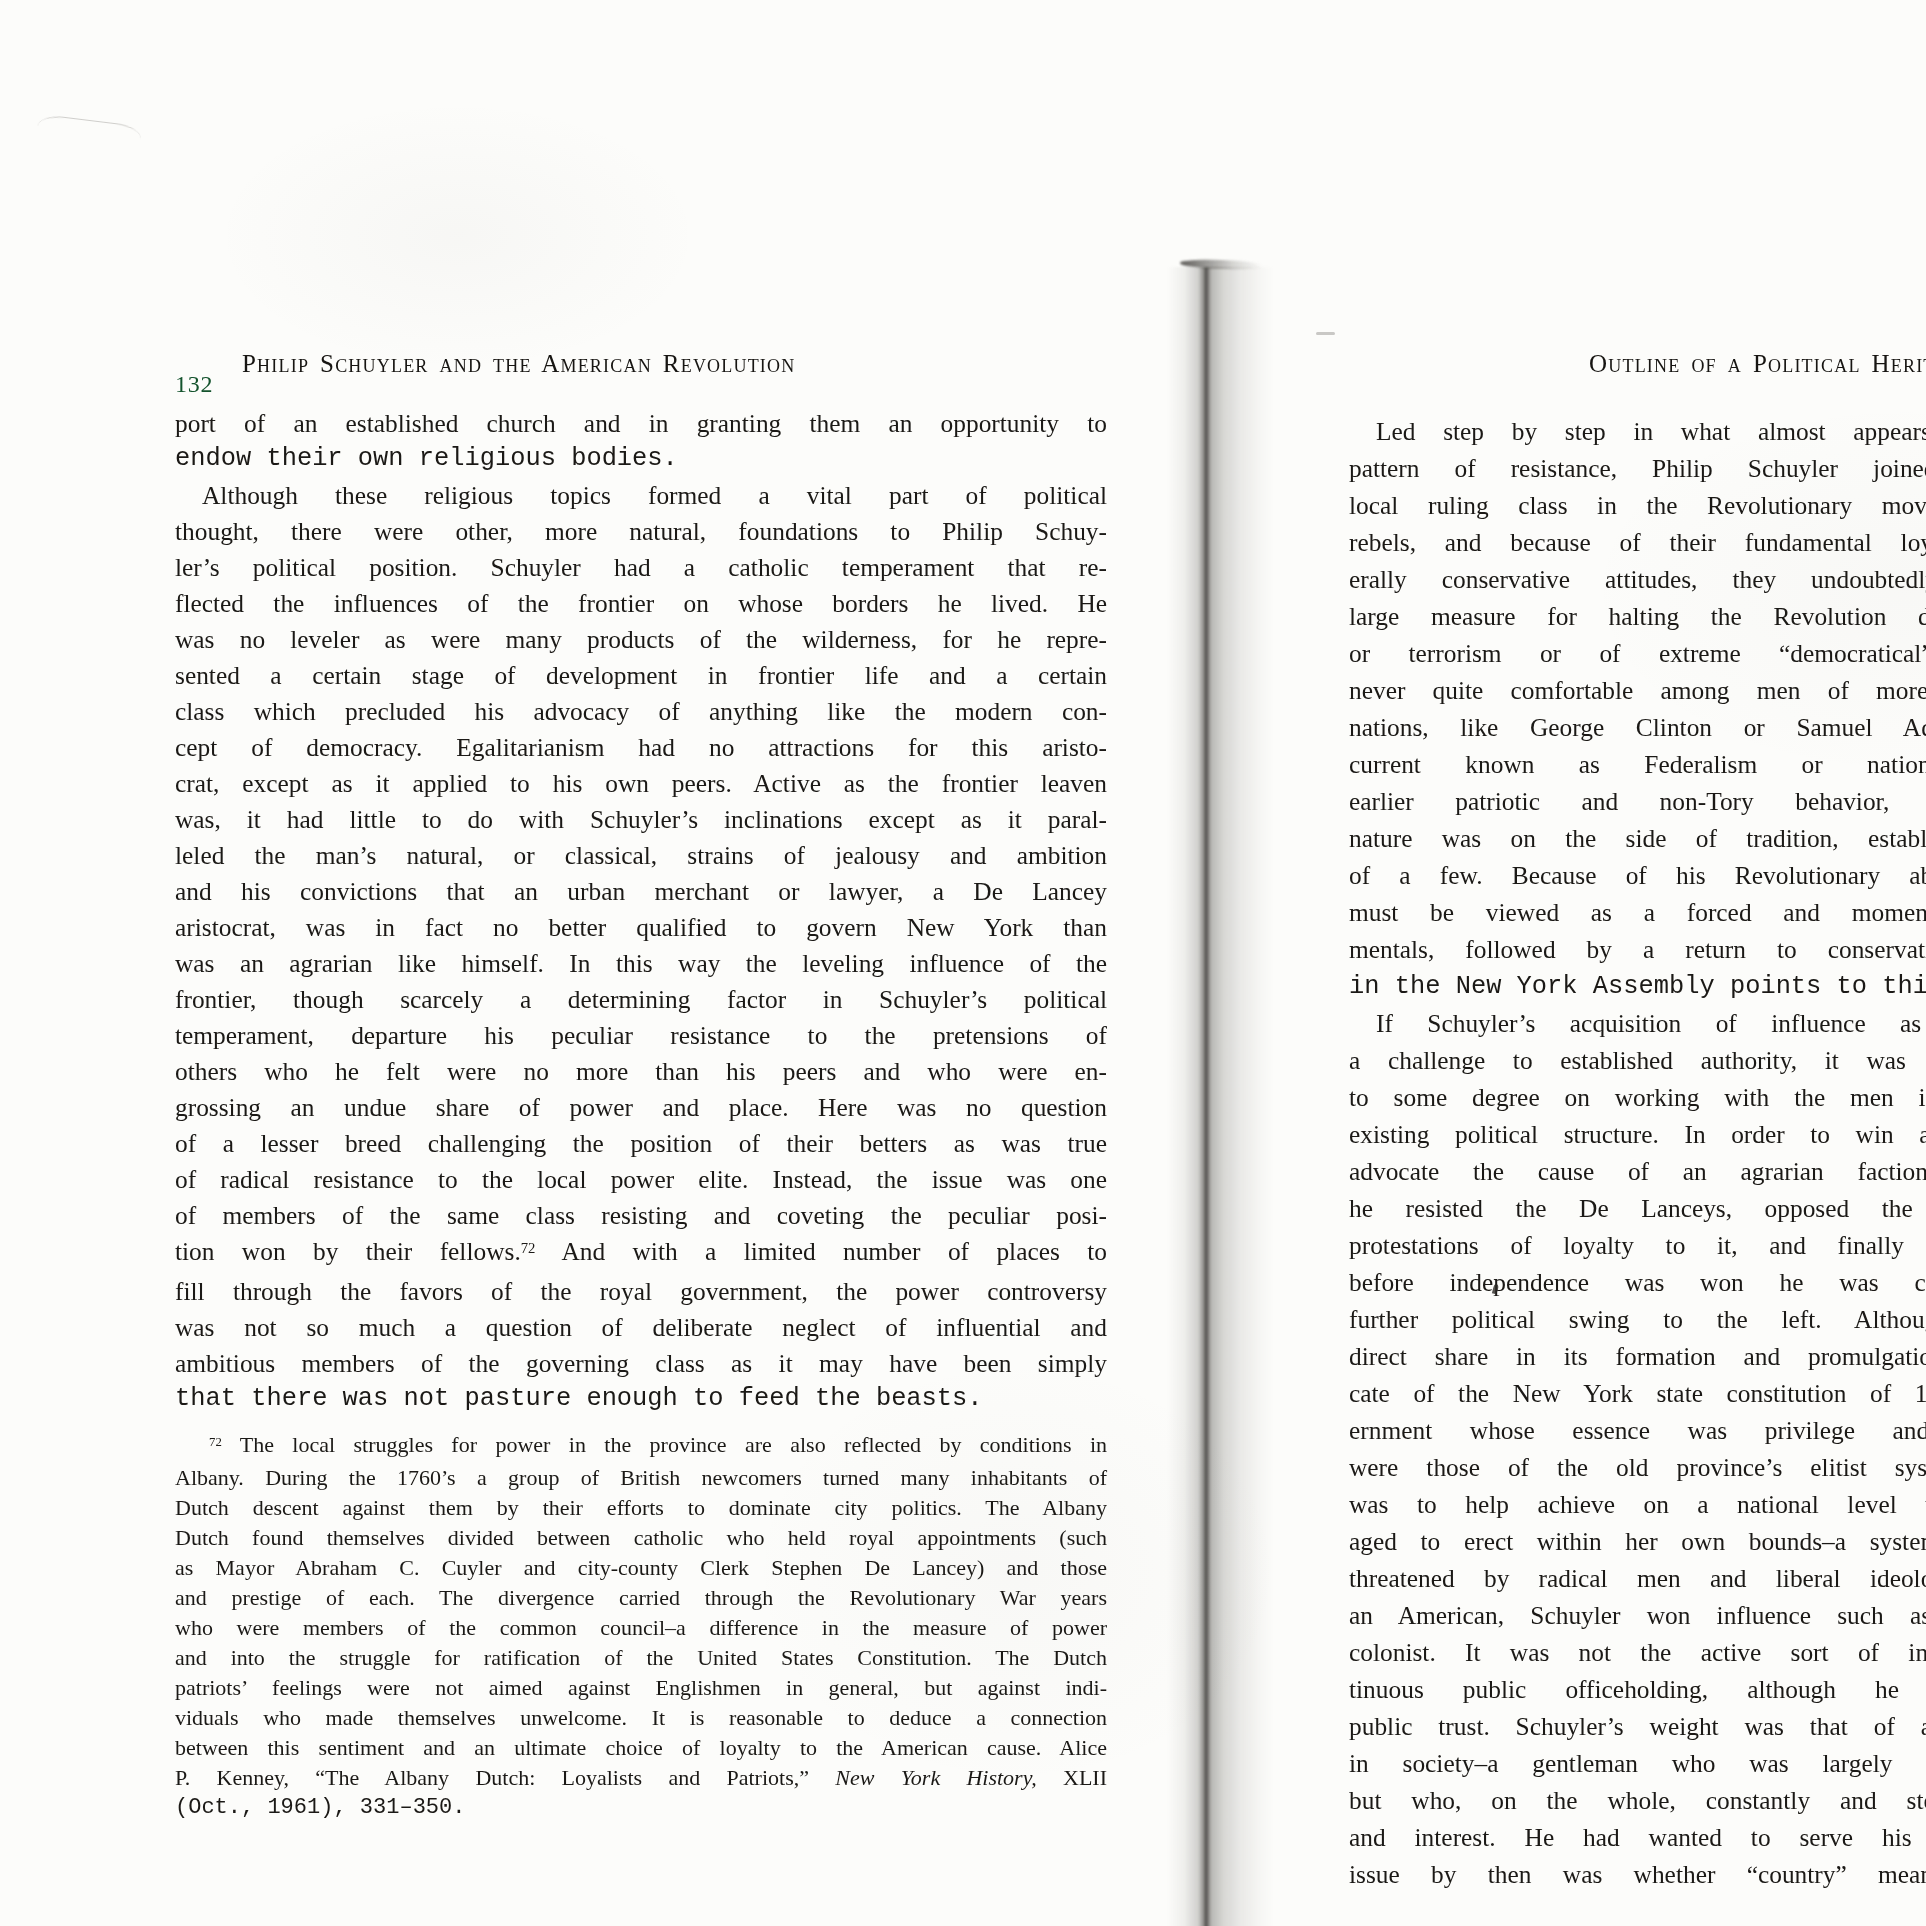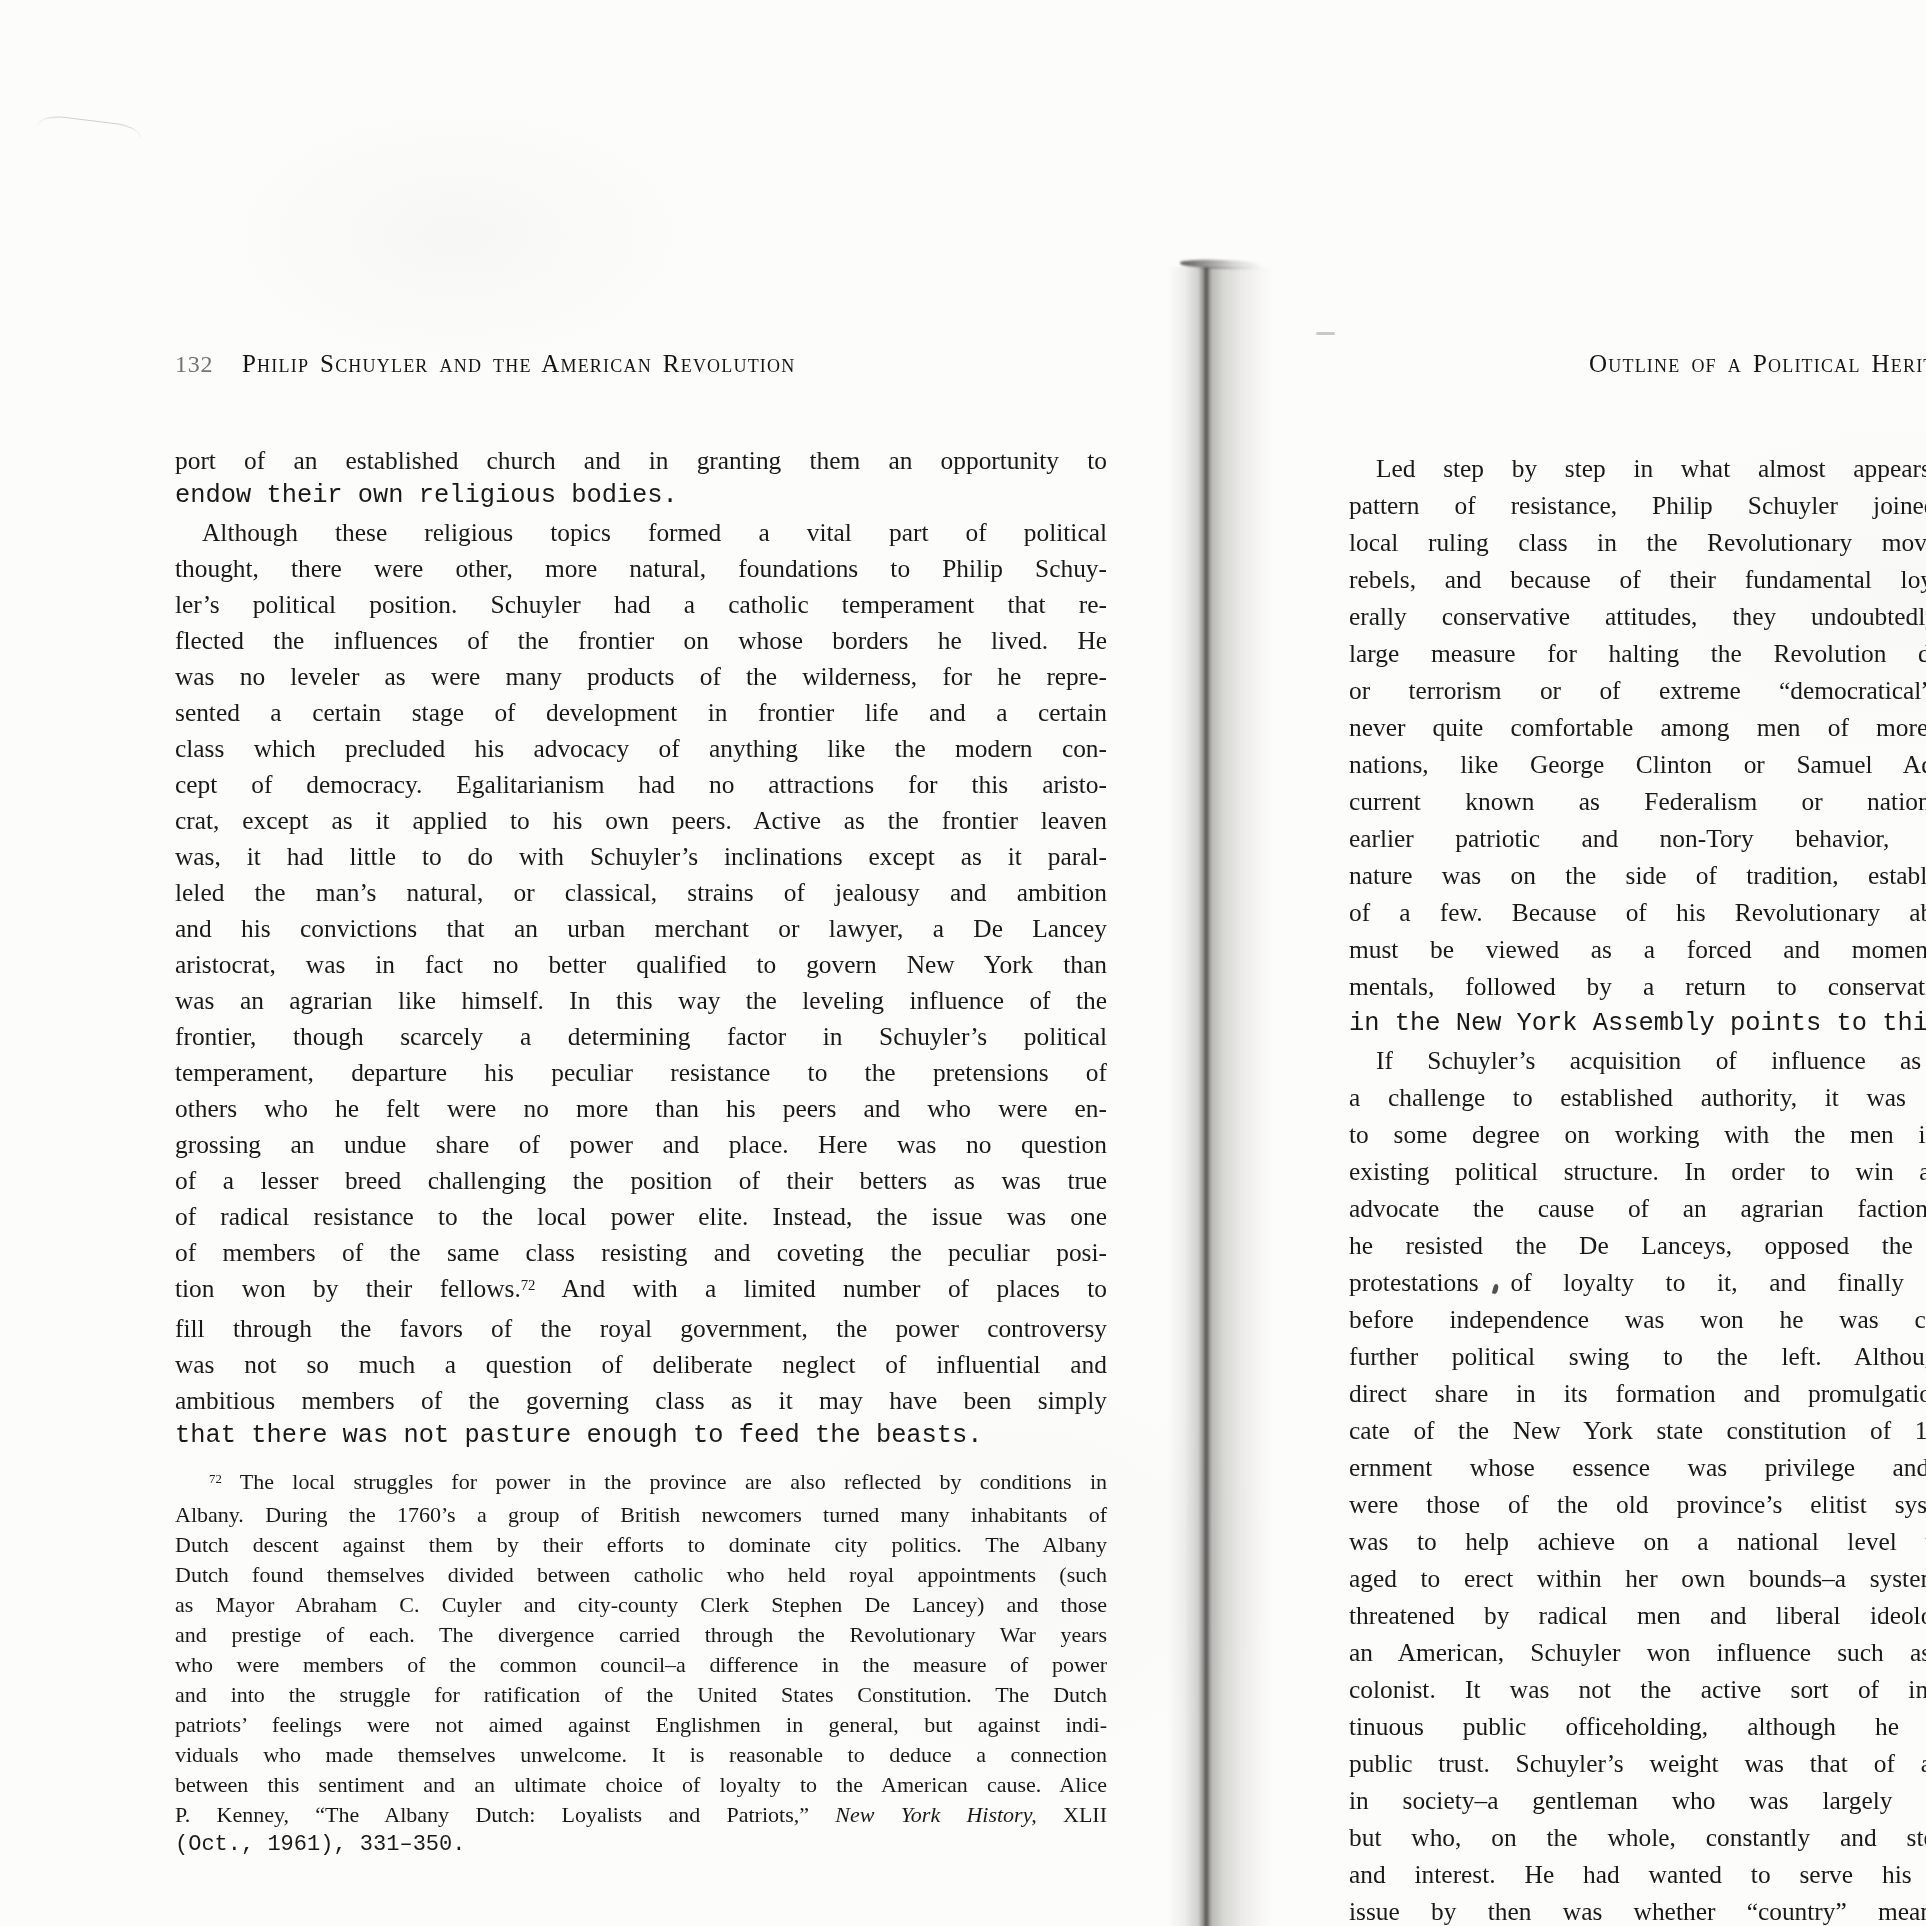--- a/index.html
+++ b/index.html
@@ -28,24 +28,25 @@
     font-size: 25px;
     letter-spacing: 1.2px;
     word-spacing: 3.5px;
     white-space: nowrap;
     color: #171512;
   }
   .folio {
     position: absolute;
     font-size: 24px;
     letter-spacing: 0.8px;
-    color: #737373;
-  }
-
-  .col { position: absolute; margin-top: 37px; }
+    color: #14532d;
+    margin-top: 20px;
+  }
+
+  .col { position: absolute; }
   #left-body  { left: 175px;  top: 405px; width: 932px; font-size: 25.4px; line-height: 36px; }
   #right-body { left: 1349px; top: 413px; width: 925px; font-size: 25.4px; line-height: 37px; }
   #footnote   { left: 175px;  top: 1430px; width: 932px; font-size: 22px; line-height: 30px; }
 
   .ln { text-align: justify; text-align-last: justify; }
   .ln.end { text-align-last: left; font-family: Liberation Mono, monospace; }
   .ln.ind { text-indent: 27px; }
   #footnote .ln.ind { text-indent: 34px; }
   .sup { font-size: .58em; position: relative; top: -.5em; }
   .it { font-style: italic; }

